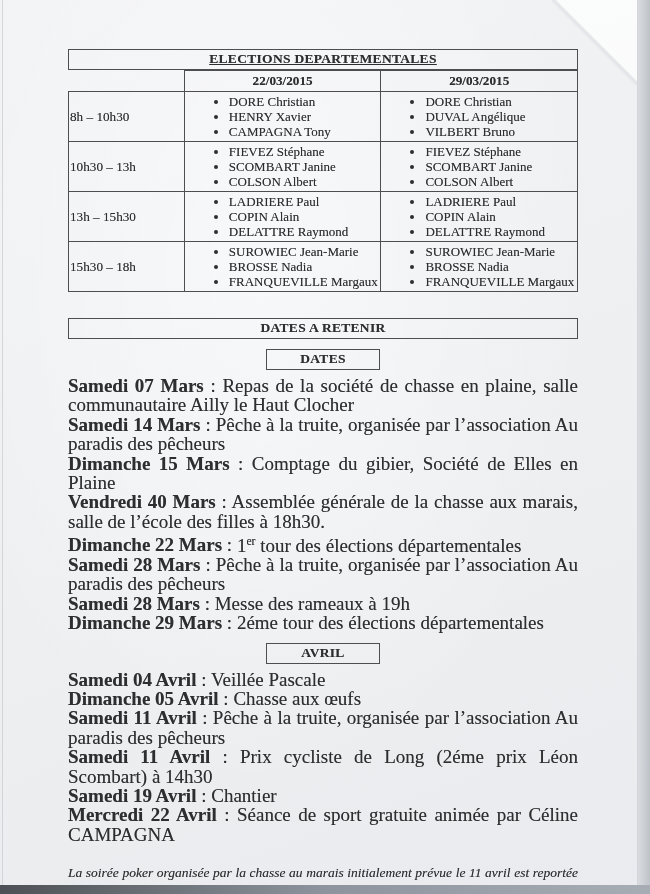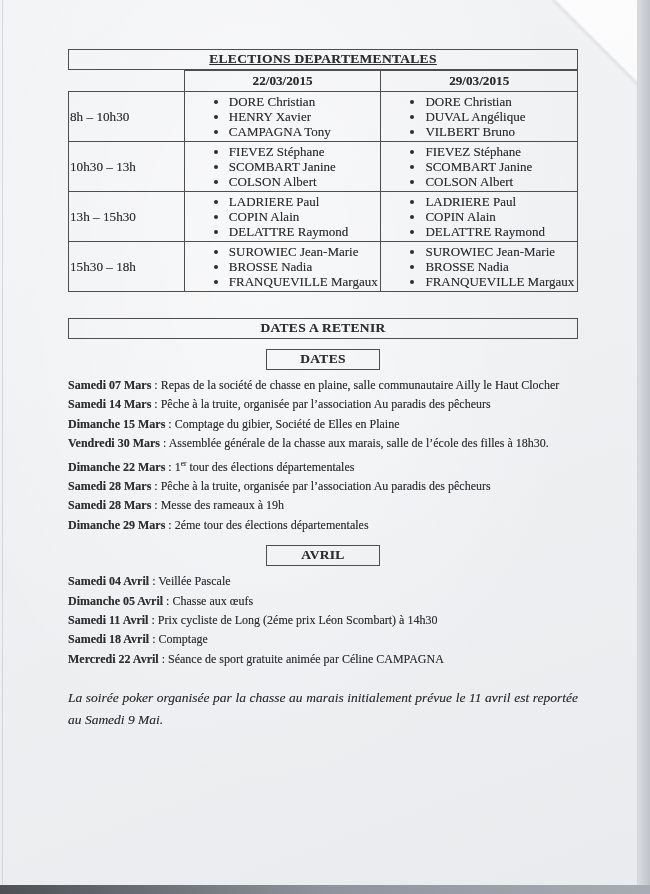--- a/index.html
+++ b/index.html
@@ -28,21 +28,21 @@
   table.sched th,table.sched td{border:1px solid #4e4e50;}
   table.sched thead th{font-weight:bold;height:18px;font-size:13.2px;text-align:center;}
   table.sched thead th.blank{border:none;width:115px;}
   td.time{font-weight:normal;vertical-align:middle;font-size:13.2px;width:115px;}
   td.names{vertical-align:middle;padding:2px 0;width:197px;}
   td.names ul{margin:0;padding-left:44px;list-style-type:disc;}
   td.names li{line-height:15px;}
   .dates-box{margin-top:26px;}
   .month-box{width:112px;margin:10px auto 6px;border:1px solid #4e4e50;
     text-align:center;font-weight:bold;font-size:13.5px;padding:1px 0 2px;letter-spacing:.3px;}
-  .event{margin:0;font-size:12px;line-height:19.4px;text-align:justify;}
+  .event{margin:0;font-size:19px;line-height:19.4px;text-align:justify;}
   .event sup{font-size:.62em;}
   .note{margin:18px 0 0;font-style:italic;font-size:13.5px;line-height:22px;text-align:justify;}
 </style>
 </head>
 <body>
 
 <div class="scan">
   <div class="fold-corner"></div>
   <div class="edge-left"></div>
 
@@ -133,30 +133,31 @@
         </tbody>
     </table>
 
     <div class="box dates-box">DATES A RETENIR</div>
 
     <div id="months">
         <div class="month-box">DATES</div>
         <p class="event"><strong>Samedi 07 Mars</strong> : <span>Repas de la société de chasse en plaine, salle communautaire Ailly le Haut Clocher</span></p>
         <p class="event"><strong>Samedi 14 Mars</strong> : <span>Pêche à la truite, organisée par l’association Au paradis des pêcheurs</span></p>
         <p class="event"><strong>Dimanche 15 Mars</strong> : <span>Comptage du gibier, Société de Elles en Plaine</span></p>
-        <p class="event"><strong>Vendredi 30 Mars</strong> : <span>Assemblée générale de la chasse aux marais, salle de l’école des filles à 18h30.</span></p>
+        <p class="event"><strong>Vendredi 40 Mars</strong> : <span>Assemblée générale de la chasse aux marais, salle de l’école des filles à 18h30.</span></p>
         <p class="event"><strong>Dimanche 22 Mars</strong> : <span>1<sup>er</sup> tour des élections départementales</span></p>
         <p class="event"><strong>Samedi 28 Mars</strong> : <span>Pêche à la truite, organisée par l’association Au paradis des pêcheurs</span></p>
         <p class="event"><strong>Samedi 28 Mars</strong> : <span>Messe des rameaux à 19h</span></p>
         <p class="event"><strong>Dimanche 29 Mars</strong> : <span>2éme tour des élections départementales</span></p>
         <div class="month-box">AVRIL</div>
         <p class="event"><strong>Samedi 04 Avril</strong> : <span>Veillée Pascale</span></p>
         <p class="event"><strong>Dimanche 05 Avril</strong> : <span>Chasse aux œufs</span></p>
+        <p class="event"><strong>Samedi 11 Avril</strong> : <span>Pêche à la truite, organisée par l’association Au paradis des pêcheurs</span></p>
         <p class="event"><strong>Samedi 11 Avril</strong> : <span>Prix cycliste de Long (2éme prix Léon Scombart) à 14h30</span></p>
-        <p class="event"><strong>Samedi 18 Avril</strong> : <span>Comptage</span></p>
+        <p class="event"><strong>Samedi 19 Avril</strong> : <span>Chantier</span></p>
         <p class="event"><strong>Mercredi 22 Avril</strong> : <span>Séance de sport gratuite animée par Céline CAMPAGNA</span></p>
       </div>
 
     <p class="note">La soirée poker organisée par la chasse au marais initialement prévue le 11 avril est reportée au Samedi 9 Mai.</p>
 
   </div>
 
   <div class="edge-right"></div>
   <div class="edge-bottom"></div>
 </div>

